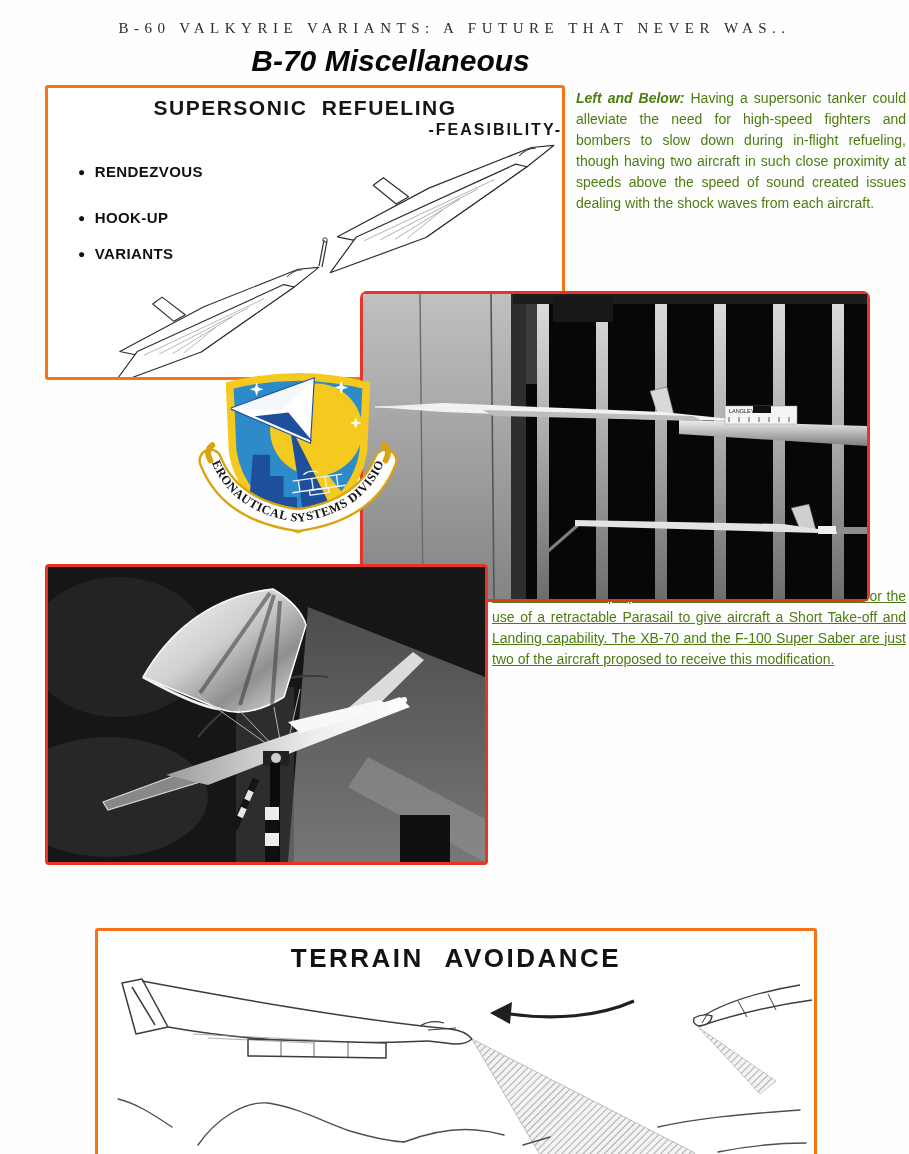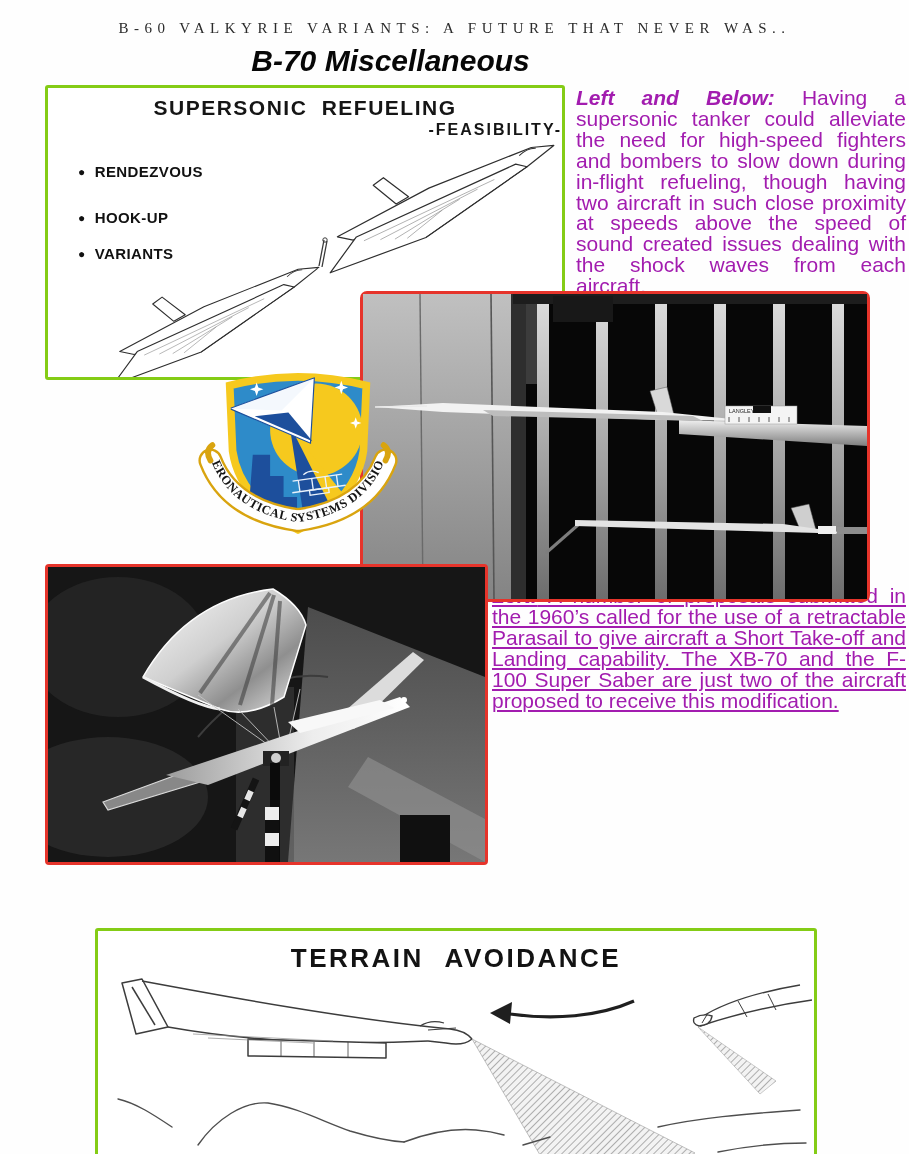--- a/index.html
+++ b/index.html
@@ -6,31 +6,31 @@
   #page{position:relative;width:909px;height:1154px;background:#fefefe;overflow:hidden;
         font-family:"Liberation Sans",sans-serif;color:#1c1c1c;margin:0 auto;}
   .abs{position:absolute;}
   
   #hdr{top:20px;left:0;width:100%;text-align:center;
        font-family:"Liberation Serif",serif;font-size:15px;letter-spacing:5.5px;
        color:#2b2b2b;font-weight:normal;}
   #ttl{top:44px;left:-64px;width:100%;text-align:center;
        font-size:30px;font-weight:bold;font-style:italic;color:#070707;letter-spacing:0px;}
   
-  .redbox{border:3px solid #84cc16;background:#fff;box-sizing:border-box;border-radius:3px;}
+  .redbox{border:3px solid #f97316;background:#fff;box-sizing:border-box;border-radius:3px;}
   #refuel{left:45px;top:85px;width:520px;height:295px;z-index:1;}
   #refuel-title{top:8px;left:0;width:100%;text-align:center;font-size:21px;font-weight:bold;
        letter-spacing:1.5px;word-spacing:7px;color:#151515;}
   #refuel-sub{top:33px;left:0;width:100%;text-align:right;font-size:16px;font-weight:bold;
        letter-spacing:2px;color:#151515;}
   .bullet{left:30px;font-size:15px;font-weight:bold;letter-spacing:.4px;color:#111;}
   .bullet .dot{font-size:12px;margin-right:9px;position:relative;top:-1px;}
   #b0{top:75px;} #b1{top:121px;} #b2{top:157px;}
   
-  .cap{font-size:21px;line-height:20.9px;text-align:justify;color:#a21caf;}
+  .cap{font-size:14px;line-height:20.9px;text-align:justify;color:#4d7c0f;}
   .cap b{font-style:italic;}
   #cap1{left:576px;top:88px;width:330px;}
   #cap2{left:492px;top:586px;width:414px;text-decoration:underline;}
   #cap3{left:492px;top:751px;width:414px;}
   
   #wtphoto{left:360px;top:291px;width:510px;height:311px;z-index:2;background:#060606;
            border:3px solid #e6342b;box-sizing:border-box;border-radius:7px;}
   #psphoto{left:45px;top:564px;width:443px;height:301px;z-index:2;background:#141414;
            border:3px solid #e6342b;box-sizing:border-box;border-radius:4px;}
   #badge{left:197px;top:347px;width:202px;height:202px;z-index:3;}

